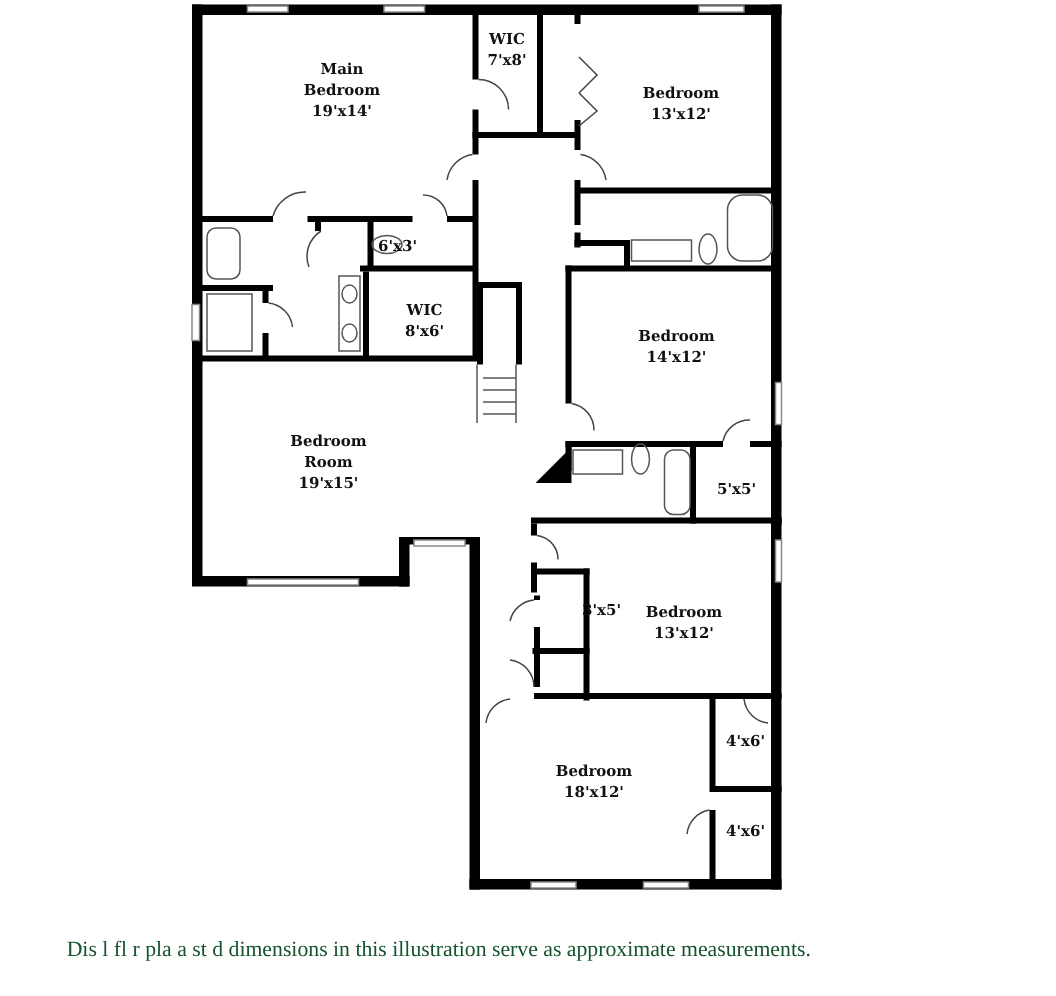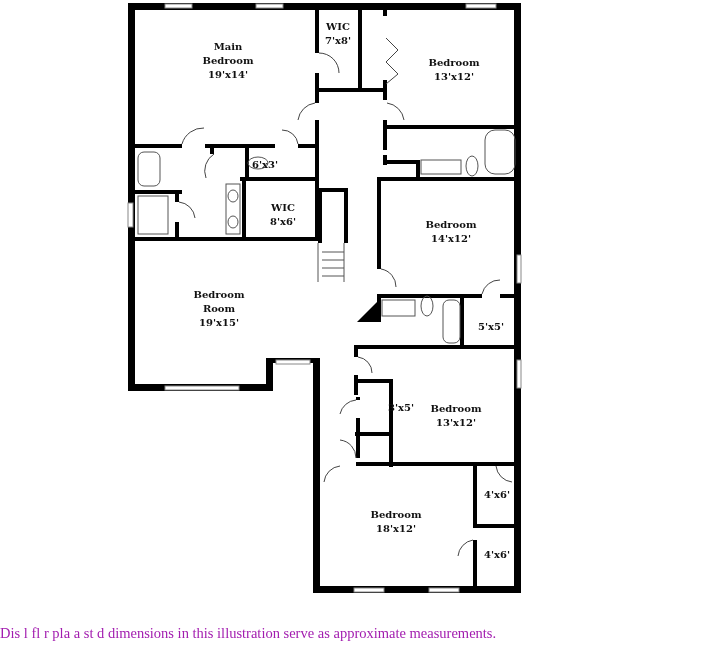--- a/index.html
+++ b/index.html
@@ -1,20 +1,20 @@
 <!DOCTYPE html>
 <html><head>
 <meta charset="utf-8">
 <style>
   html,body{margin:0;padding:0;background:#fff;}
   body{width:704px;height:664px;position:relative;overflow:hidden;font-family:"DejaVu Serif",serif;}
   #plan{position:absolute;left:0;top:0;}
   .lbl{position:absolute;text-align:center;font-family:"DejaVu Serif",serif;font-weight:bold;color:#111;font-size:10px;line-height:14px;transform:translateX(-50%);white-space:nowrap;}
   .dim{font-weight:bold;}
-  #disclaimer{position:absolute;left:0;top:624px;width:585px;font-family:"Liberation Serif",serif;font-size:14.5px;line-height:19px;color:#a21caf;}
+  #disclaimer{position:absolute;left:0;top:624px;width:585px;text-align:center;font-family:"Liberation Serif",serif;font-size:14.5px;line-height:19px;color:#14532d;}
 </style>
 </head>
 <body>
 
 <svg id="plan" width="704" height="620" viewBox="0 0 704 620" xmlns="http://www.w3.org/2000/svg">
   <g fill="#000">
 
     <rect x="128" y="3" width="393" height="7"></rect>
 
     <rect x="128" y="3" width="7" height="387"></rect>

